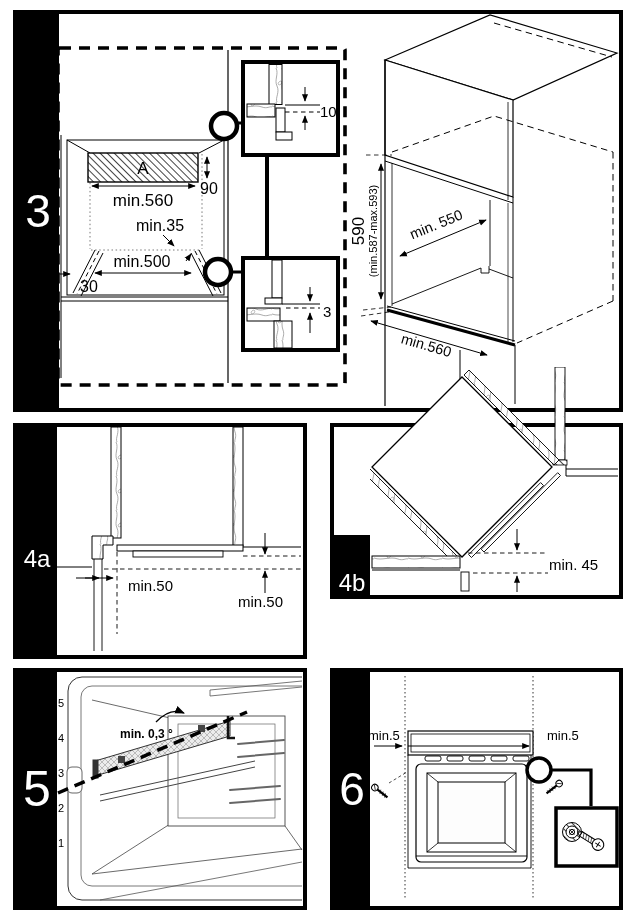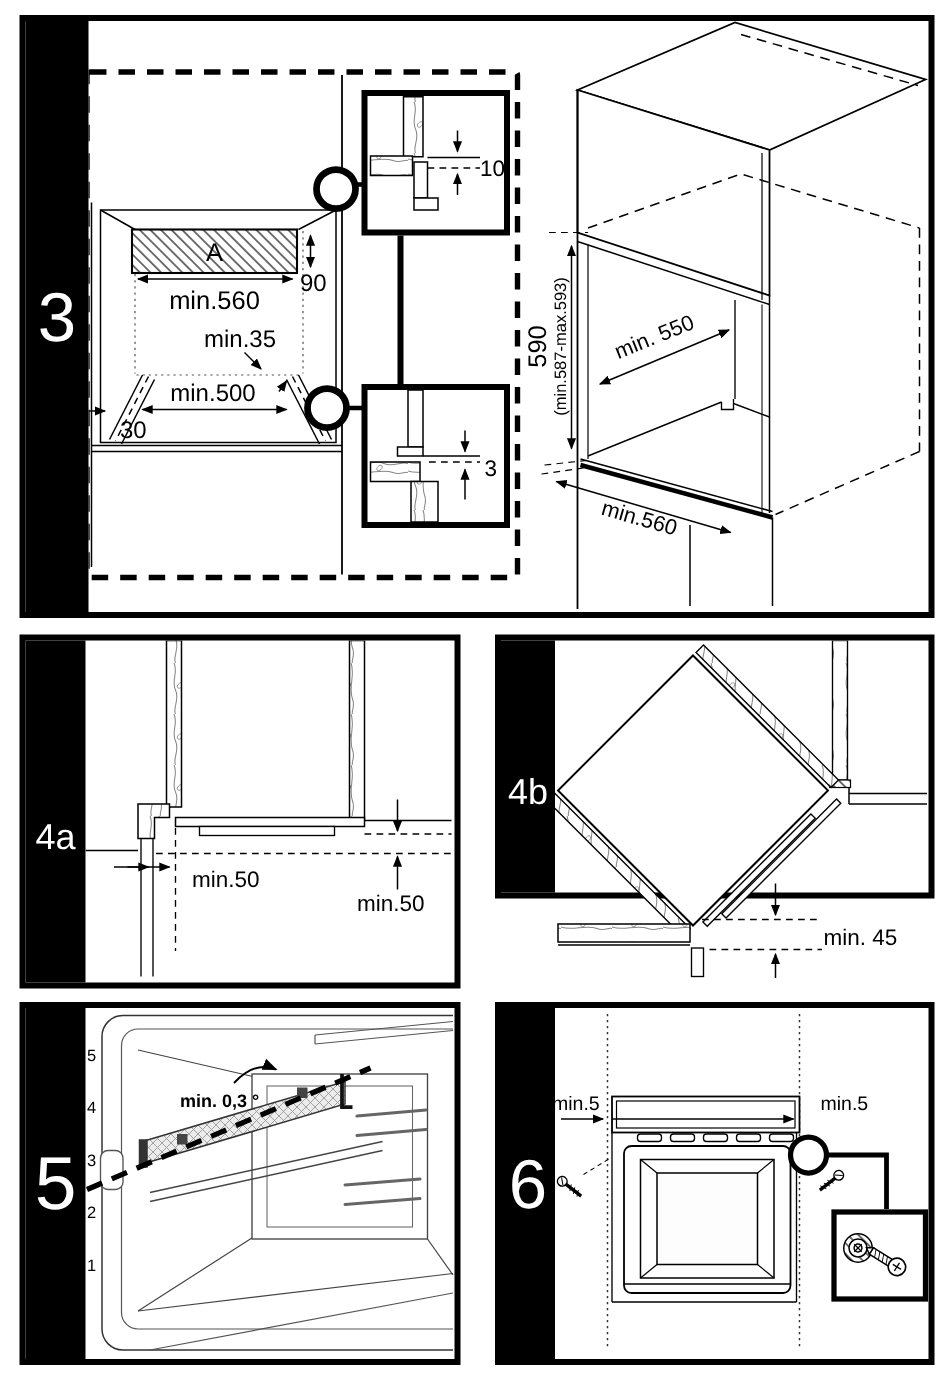--- a/index.html
+++ b/index.html
@@ -203,21 +203,21 @@
           <line x1="265" y1="533" x2="265" y2="554" marker-end="url(#ah)"></line>
           <line x1="265" y1="593" x2="265" y2="571" marker-end="url(#ah)"></line>
         </g>
       </g>
       <text x="128" y="591" font-size="15">min.50</text>
       <text x="238" y="607" font-size="15">min.50</text>
     </svg>
   </div>
 </section>
 
-<section class="panel" id="p4b" style="left:330px;top:423px;width:293px;height:176px;">
+<section class="panel" id="p4b" style="left:330px;top:423px;width:293px;height:176px;align-items:flex-end;">
   <div class="strip w36">
     <span class="lbl4">4b</span>
   </div>
   <div class="content">
     <svg viewBox="370 427 249 228" width="249" height="228">
       <g stroke="#000" fill="none" stroke-width="1">
         <g>
           <rect x="555" y="427" width="10" height="93" fill="url(#grain)" stroke-width="0.9"></rect>
           <rect x="553" y="520" width="14" height="5" fill="url(#hatch)" stroke-width="0.8"></rect>
           <line x1="566" y1="525" x2="566" y2="536"></line>

